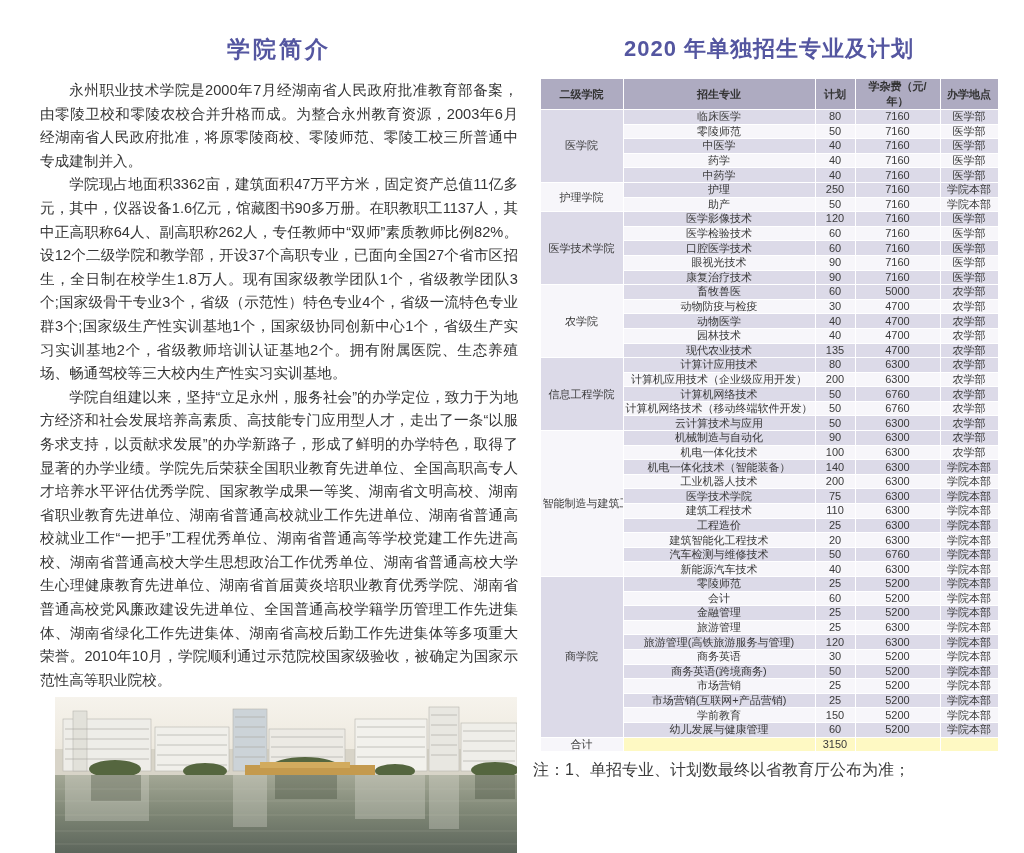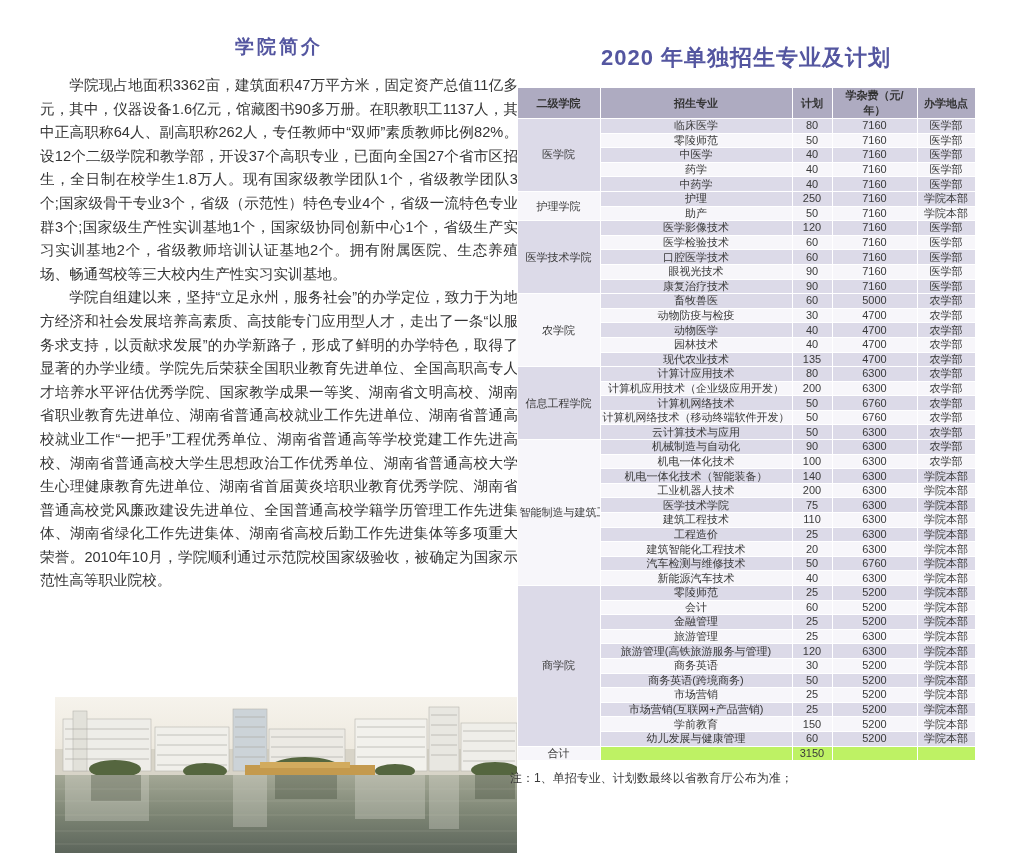--- a/index.html
+++ b/index.html
@@ -5,30 +5,30 @@
   html,body{margin:0;padding:0;}
   body{
     width:1024px;height:853px;position:relative;overflow:hidden;
     background:#ffffff;
     font-family:"Liberation Sans","DejaVu Sans",sans-serif;
     color:#333;
   }
   
   .left-col{position:absolute;left:40px;top:34px;width:478px;}
   .page-title{
-    text-align:center;font-size:19px;font-weight:bold;letter-spacing:3px;
+    text-align:center;font-size:23px;font-weight:bold;letter-spacing:3px;
     color:#5456a0;margin:0 0 14px 0;
   }
   .intro p{
     margin:0;font-size:14.6px;line-height:23.6px;text-align:justify;
     text-indent:2em;color:#343434;font-weight:500;
   }
   .campus-photo{position:absolute;left:55px;top:697px;width:462px;height:156px;display:block;}
   
-  .right-col{position:absolute;left:510px;top:34px;width:472px;margin-top:9px;}
+  .right-col{position:absolute;left:533px;top:34px;width:472px;}
   .right-title{
     text-align:center;font-size:22px;font-weight:bold;letter-spacing:1px;
     color:#5456a0;margin:0 0 14px 0;
   }
   table.enroll{
     border-collapse:collapse;table-layout:fixed;width:458px;margin:0 auto;
     font-size:11px;color:#3a3a3a;
   }
   table.enroll col.c1{width:83px}
   table.enroll col.c2{width:192px}
@@ -43,31 +43,32 @@
     border:1px solid #fff;text-align:center;padding:0 2px;
     height:13.6px;line-height:13px;overflow:hidden;white-space:nowrap;
   }
   td.college{white-space:normal;line-height:13px;}
   .cell-lav,.row-lav td{background:#dcdae8;}
   .cell-white,.row-white td{background:#f7f6fa;}
   tr.row-lav td.college.cell-lav,tr.row-lav td.college.cell-white,
   tr.row-white td.college.cell-lav,tr.row-white td.college.cell-white{background:inherit;}
   td.college.cell-lav{background:#dcdae8 !important;text-align:center;}
   td.college.cell-white{background:#f7f6fa !important;}
-  tr.row-total td{background:#bef264;}
-  .notes{margin-top:9px;font-size:12px;line-height:17px;color:#3a3a3a;width:470px;}
+  tr.row-total td{background:#fef9c3;}
+  .notes{margin-top:9px;font-size:16px;line-height:17px;color:#3a3a3a;width:470px;}
   .note-line{padding-left:25px;}
   .note-line.first{padding-left:0;}
 </style>
 </head>
 <body>
 
 <div class="left-col">
   <h1 class="page-title">学院简介</h1>
   <div class="intro">
+    <p>永州职业技术学院是2000年7月经湖南省人民政府批准教育部备案，由零陵卫校和零陵农校合并升格而成。为整合永州教育资源，2003年6月经湖南省人民政府批准，将原零陵商校、零陵师范、零陵工校三所普通中专成建制并入。</p>
     <p>学院现占地面积3362亩，建筑面积47万平方米，固定资产总值11亿多元，其中，仪器设备1.6亿元，馆藏图书90多万册。在职教职工1137人，其中正高职称64人、副高职称262人，专任教师中“双师”素质教师比例82%。设12个二级学院和教学部，开设37个高职专业，已面向全国27个省市区招生，全日制在校学生1.8万人。现有国家级教学团队1个，省级教学团队3个;国家级骨干专业3个，省级（示范性）特色专业4个，省级一流特色专业群3个;国家级生产性实训基地1个，国家级协同创新中心1个，省级生产实习实训基地2个，省级教师培训认证基地2个。拥有附属医院、生态养殖场、畅通驾校等三大校内生产性实习实训基地。</p>
     <p>学院自组建以来，坚持“立足永州，服务社会”的办学定位，致力于为地方经济和社会发展培养高素质、高技能专门应用型人才，走出了一条“以服务求支持，以贡献求发展”的办学新路子，形成了鲜明的办学特色，取得了显著的办学业绩。学院先后荣获全国职业教育先进单位、全国高职高专人才培养水平评估优秀学院、国家教学成果一等奖、湖南省文明高校、湖南省职业教育先进单位、湖南省普通高校就业工作先进单位、湖南省普通高校就业工作“一把手”工程优秀单位、湖南省普通高等学校党建工作先进高校、湖南省普通高校大学生思想政治工作优秀单位、湖南省普通高校大学生心理健康教育先进单位、湖南省首届黄炎培职业教育优秀学院、湖南省普通高校党风廉政建设先进单位、全国普通高校学籍学历管理工作先进集体、湖南省绿化工作先进集体、湖南省高校后勤工作先进集体等多项重大荣誉。2010年10月，学院顺利通过示范院校国家级验收，被确定为国家示范性高等职业院校。</p>
   </div>
 </div>
 
 <svg class="campus-photo" viewBox="0 0 462 156" preserveAspectRatio="none" aria-hidden="true">
   <defs>
     <linearGradient id="sky" x1="0" y1="0" x2="0" y2="1">
       <stop offset="0" stop-color="#f6f3ec"></stop>
         <stop offset="1" stop-color="#e9e4d8"></stop>

